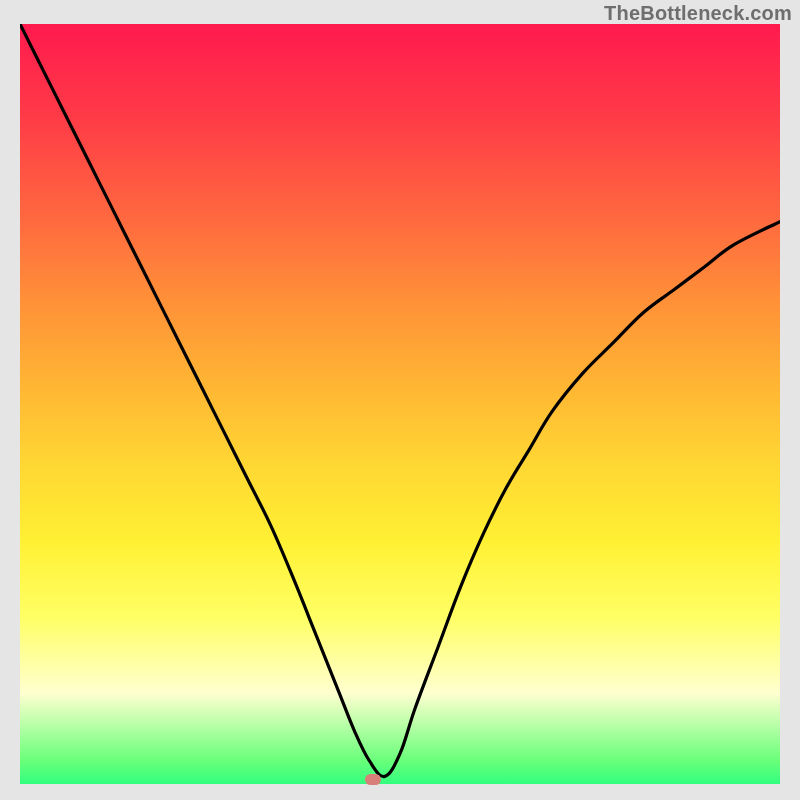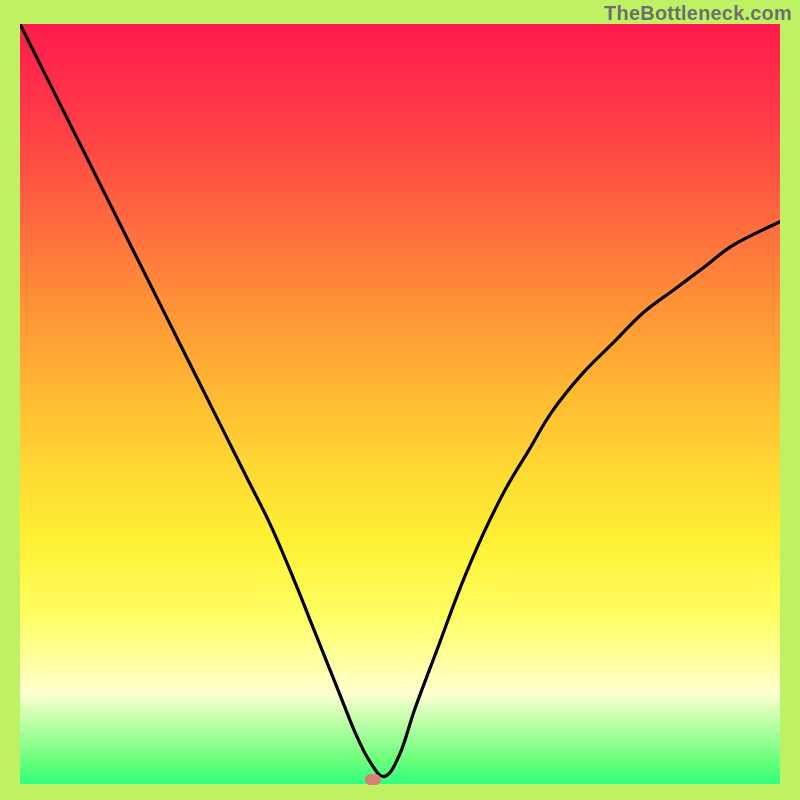--- a/index.html
+++ b/index.html
@@ -8,21 +8,21 @@
     width: 800px;
     height: 800px;
     overflow: hidden;
     background: #000;
     font-family: Arial, Helvetica, sans-serif;
   }
   .frame {
     position: relative;
     width: 800px;
     height: 800px;
-    background: #bef264;
+    background: #e5e5e5;
   }
   .watermark {
     position: absolute;
     top: 2px;
     right: 8px;
     color: #6e6e6e;
     font-size: 20px;
     font-weight: 600;
     letter-spacing: 0.2px;
     user-select: none;

